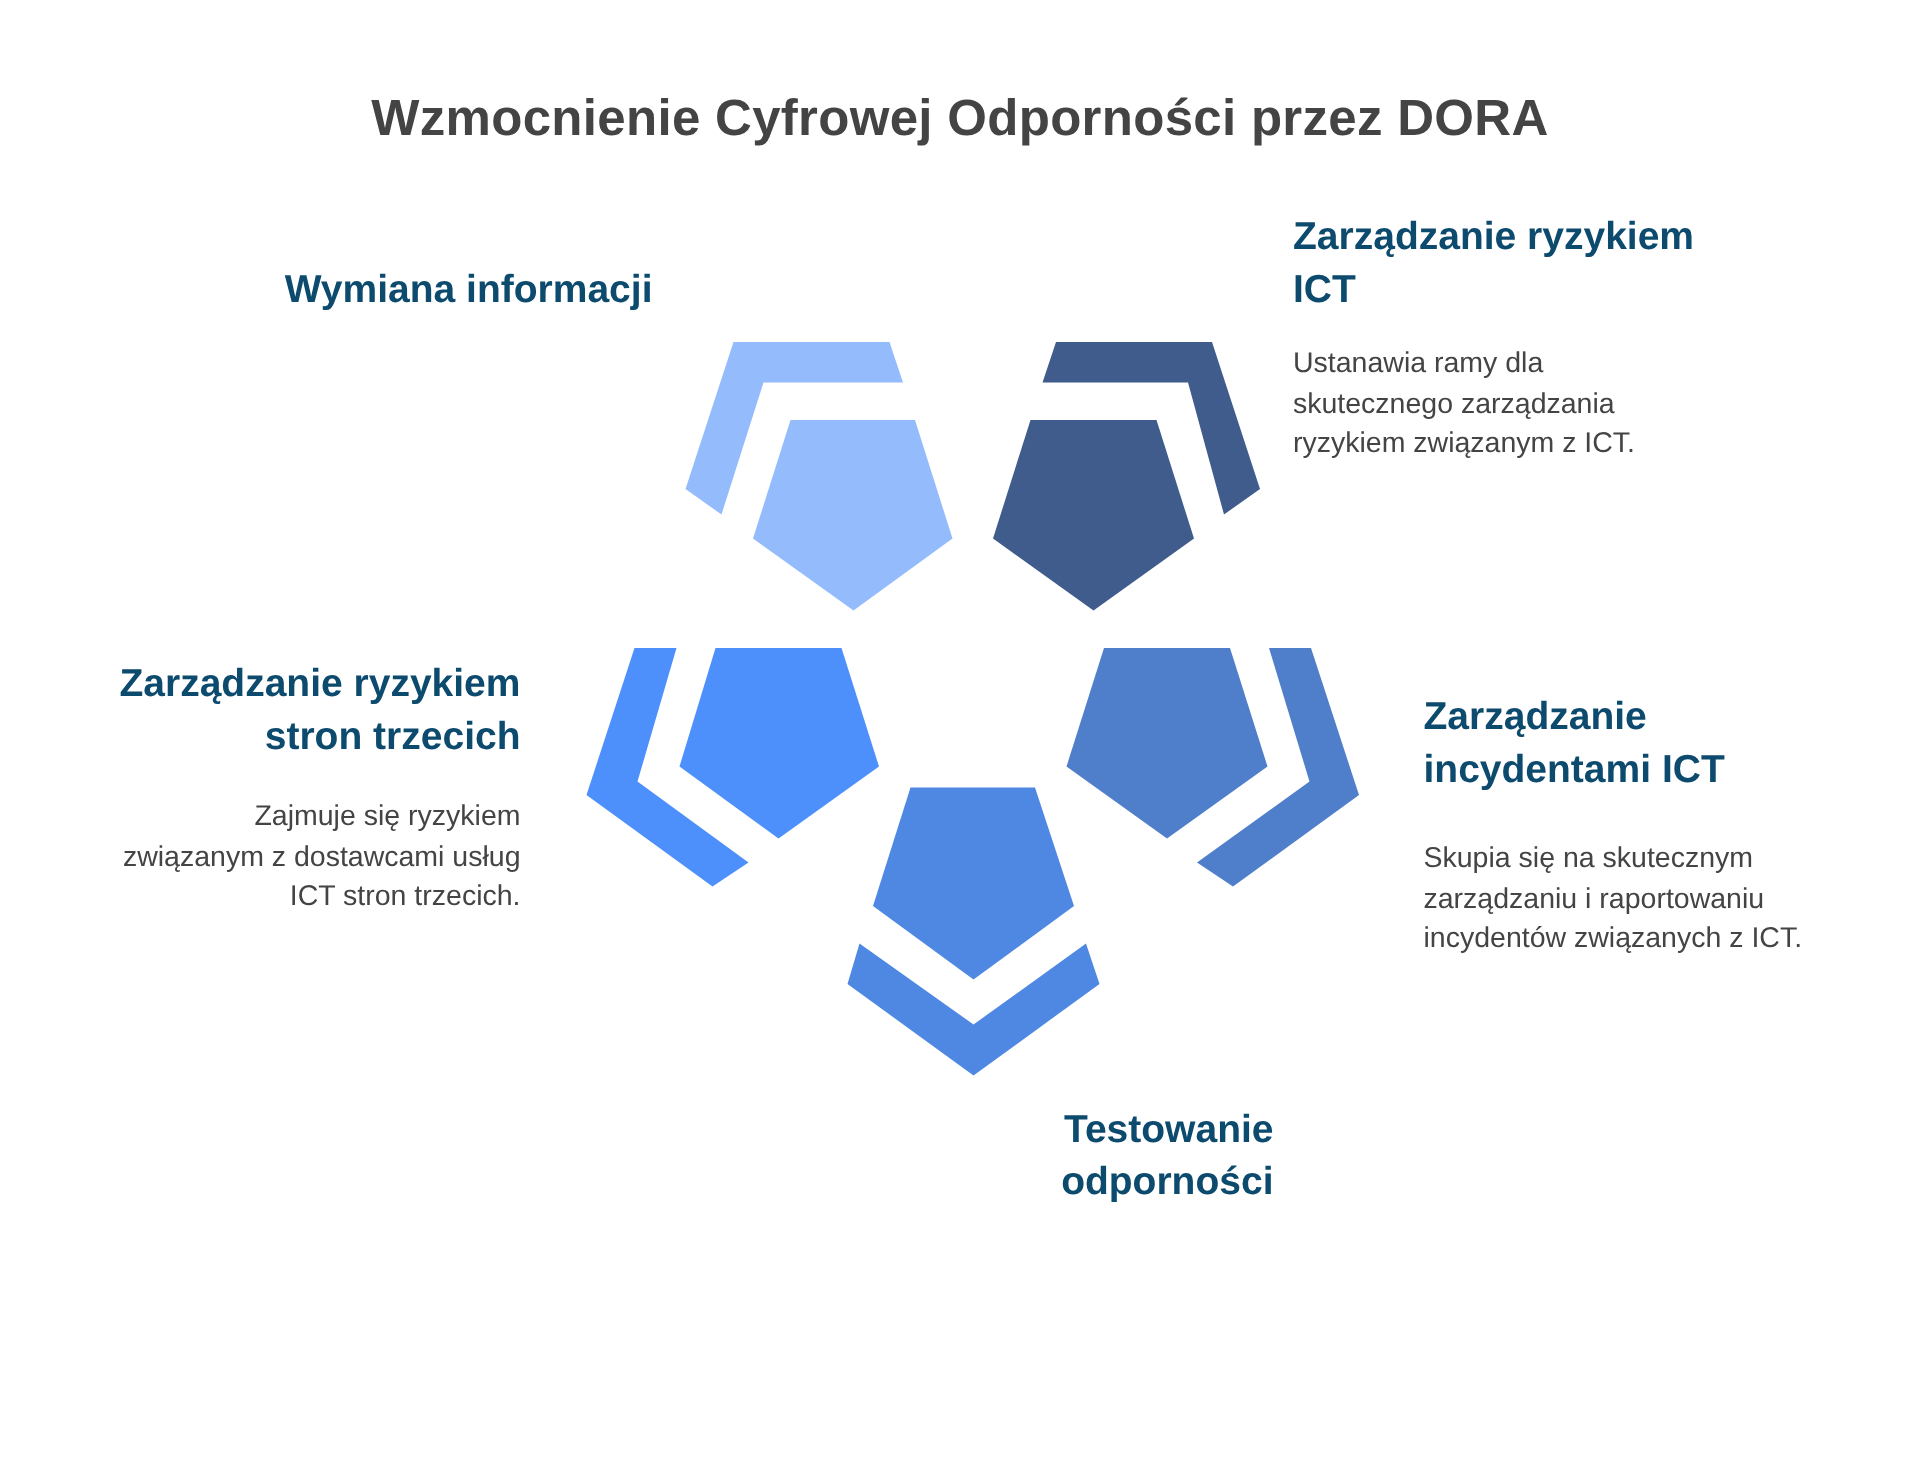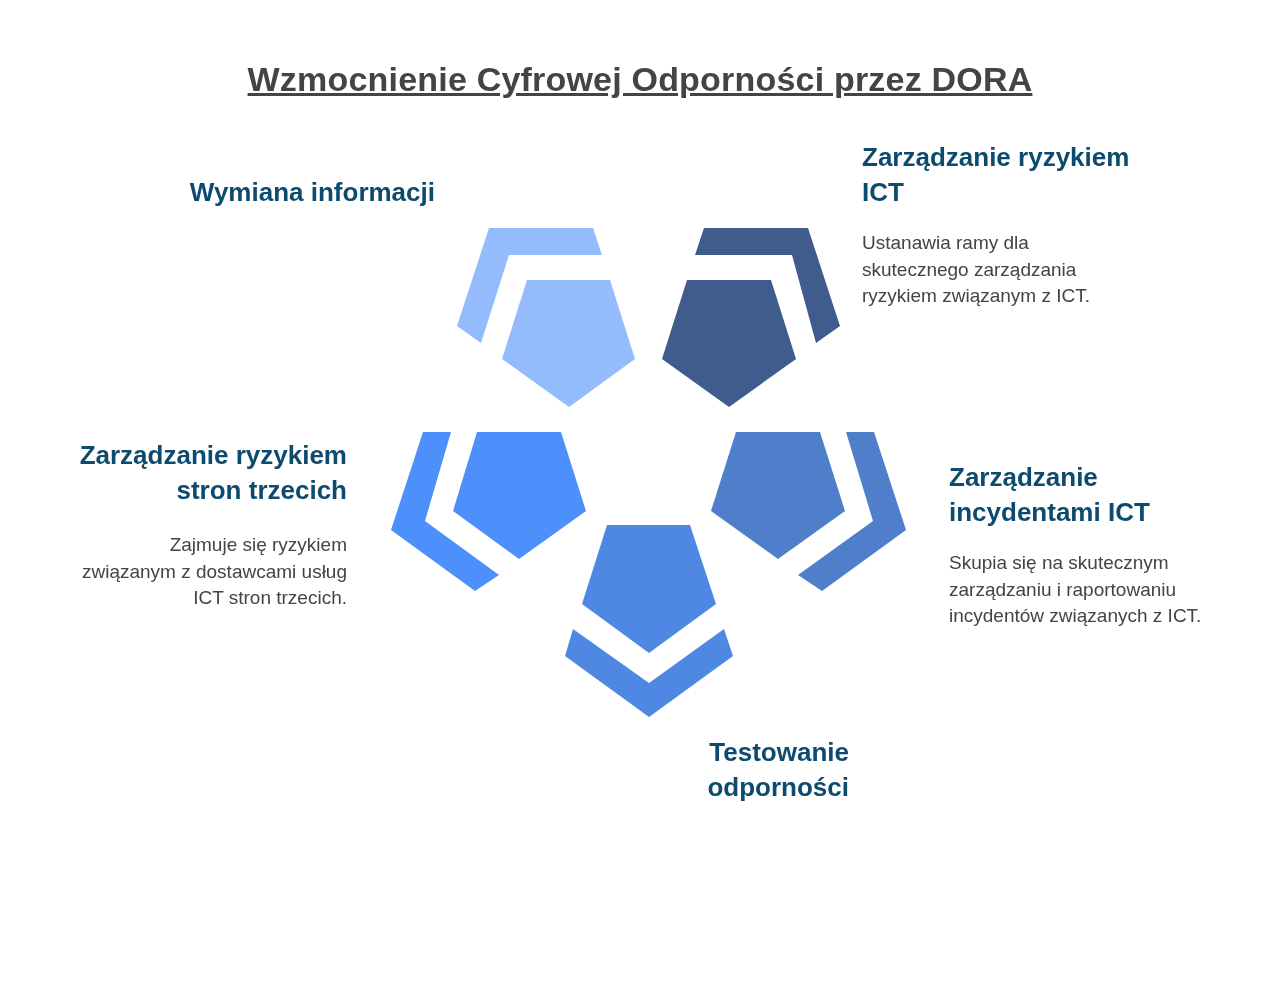--- a/index.html
+++ b/index.html
@@ -19,21 +19,20 @@
     position: absolute;
     left: 0;
     top: 55px;
     width: 1280px;
     text-align: center;
     font-size: 34px;
     font-weight: bold;
     color: #444444;
     letter-spacing: 0.2px;
     line-height: 48px;
-    text-decoration: underline;
   }
   .diagram {
     position: absolute;
     left: 0;
     top: 0;
     width: 1280px;
     height: 982px;
   }
   .block {
     position: absolute;
@@ -60,21 +59,21 @@
 
   #block-info { right: 845px; top: 175px; width: 380px; }
   #block-ict-risk { left: 862px; top: 140px; width: 380px; }
   #block-third-party { right: 933px; top: 438px; width: 340px; }
   #block-incidents { left: 949px; top: 460px; width: 320px; }
   #block-testing { left: 449px; top: 735px; width: 400px; }
 
   #block-info p { margin-top: 24px; }
   #block-ict-risk p { margin-top: 20px; }
   #block-third-party p { margin-top: 24px; }
-  #block-incidents p { margin-top: 20px; }
+  #block-incidents p { margin-top: 30px; }
   #block-testing p { margin-top: 20px; }
 </style>
 </head>
 <body>
 
 <div class="title">Wzmocnienie Cyfrowej Odporności przez DORA</div>
 
 <svg class="diagram" width="1280" height="982" viewBox="0 0 1280 982" xmlns="http://www.w3.org/2000/svg">
 
   <g>

